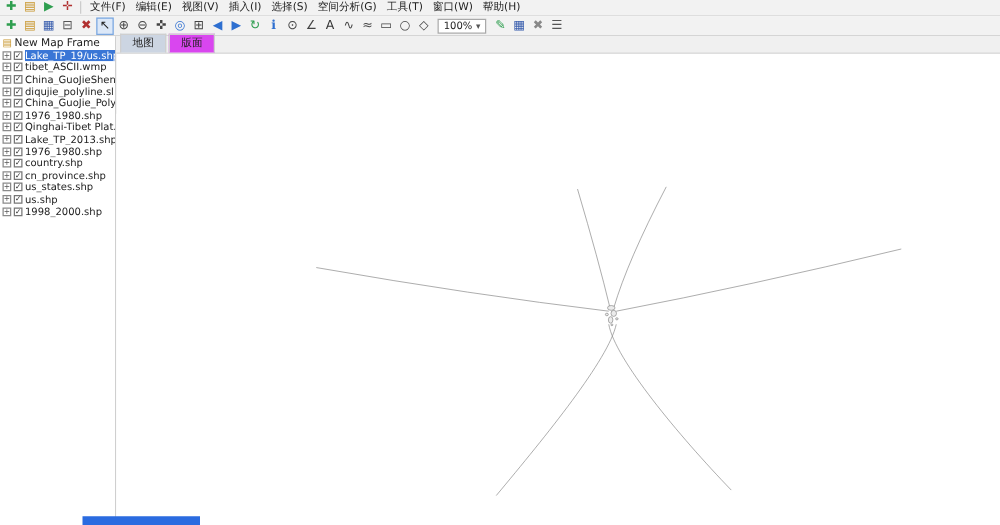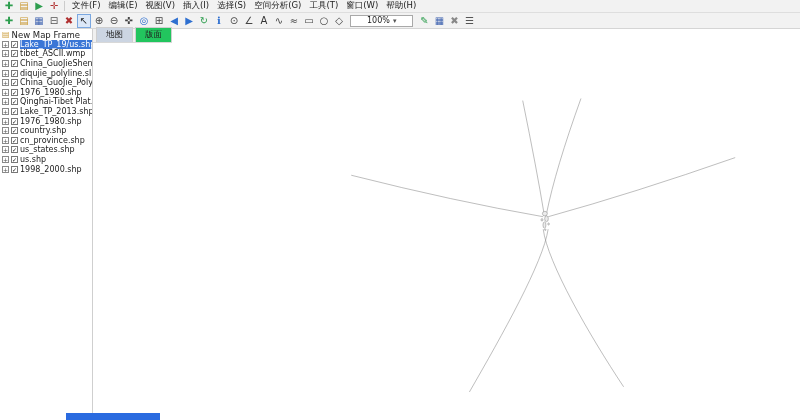--- a/index.html
+++ b/index.html
@@ -9,37 +9,37 @@
   
   .menubar{height:13px;background:#f2f2f2;border-bottom:1px solid #dedede;display:flex;align-items:center;padding:0 2px;gap:1px;}
   .qicon{width:13px;height:12px;display:flex;align-items:center;justify-content:center;font-size:9px;line-height:1;}
   .menu-sep{width:1px;height:10px;background:#cccccc;margin:0 2px;}
   .menu-item{padding:0 4px;font-size:8.5px;white-space:nowrap;cursor:default;}
 
   
   .toolbar{height:16px;background:#f2f2f2;border-bottom:1px solid #d5d5d5;display:flex;align-items:center;padding:0 2px;gap:1px;}
   .tool-btn{min-width:14px;height:14px;display:flex;align-items:center;justify-content:center;font-size:10px;line-height:1;color:#444;border:1px solid transparent;}
   .tool-btn.active{border:1px solid #7aa7e0;background:#dce8f8;}
-  .zoom-combo{display:flex;align-items:center;border:1px solid #a9a9a9;background:#fff;height:12px;padding:0 16px;font-size:8px;margin:0 3px;gap:3px;}
+  .zoom-combo{display:flex;align-items:center;border:1px solid #a9a9a9;background:#fff;height:12px;padding:0 4px;font-size:8px;margin:0 3px;gap:3px;}
   .zoom-combo .caret{font-size:7px;color:#555;}
 
   
   .main{display:flex;height:391px;}
   .toc{width:93px;background:#ffffff;border-right:1px solid #cfcfcf;overflow:hidden;padding-top:1px;}
   .toc-row{display:flex;align-items:center;height:9.6px;gap:2px;padding-left:2px;white-space:nowrap;overflow:hidden;}
   .toc-root-label{font-weight:normal;font-size:8.5px;}
   .toc-root-icon{font-size:8px;color:#c9972f;}
   .expander{width:7px;height:7px;border:1px solid #8a8a8a;font-size:6px;line-height:5px;text-align:center;color:#555;background:#fff;flex:0 0 auto;}
   .checkbox{width:7px;height:7px;border:1px solid #777;font-size:6px;line-height:6px;text-align:center;color:#222;background:#fff;flex:0 0 auto;}
   .layer-label{font-size:8px;overflow:hidden;text-overflow:clip;}
   .toc-row.selected .layer-label{background:#3a76d6;color:#fff;}
 
-  .right{flex:1;display:flex;min-width:0;gap:48px;}
+  .right{flex:1;display:flex;flex-direction:column;min-width:0;gap:48px;}
   .tabstrip{height:14px;background:#f0f0f0;border-bottom:1px solid #d8d8d8;display:flex;align-items:flex-end;padding-left:3px;gap:2px;}
-  .tab{padding:1px 9px 1px 9px;font-size:8.5px;background:#22c55e;border:1px solid #cfcfcf;border-bottom:none;cursor:default;}
+  .tab{padding:1px 9px 1px 9px;font-size:8.5px;background:#d946ef;border:1px solid #cfcfcf;border-bottom:none;cursor:default;}
   .tab.active{background:#ccd5e2;}
 
   .canvas{flex:1;position:relative;background:#fff;}
   .canvas svg{position:absolute;left:0;top:0;width:100%;height:100%;}
 
   .taskbar-frag{position:absolute;left:66px;bottom:0;width:94px;height:7px;background:#2a6be0;}
 </style>
 </head>
 <body>
 

